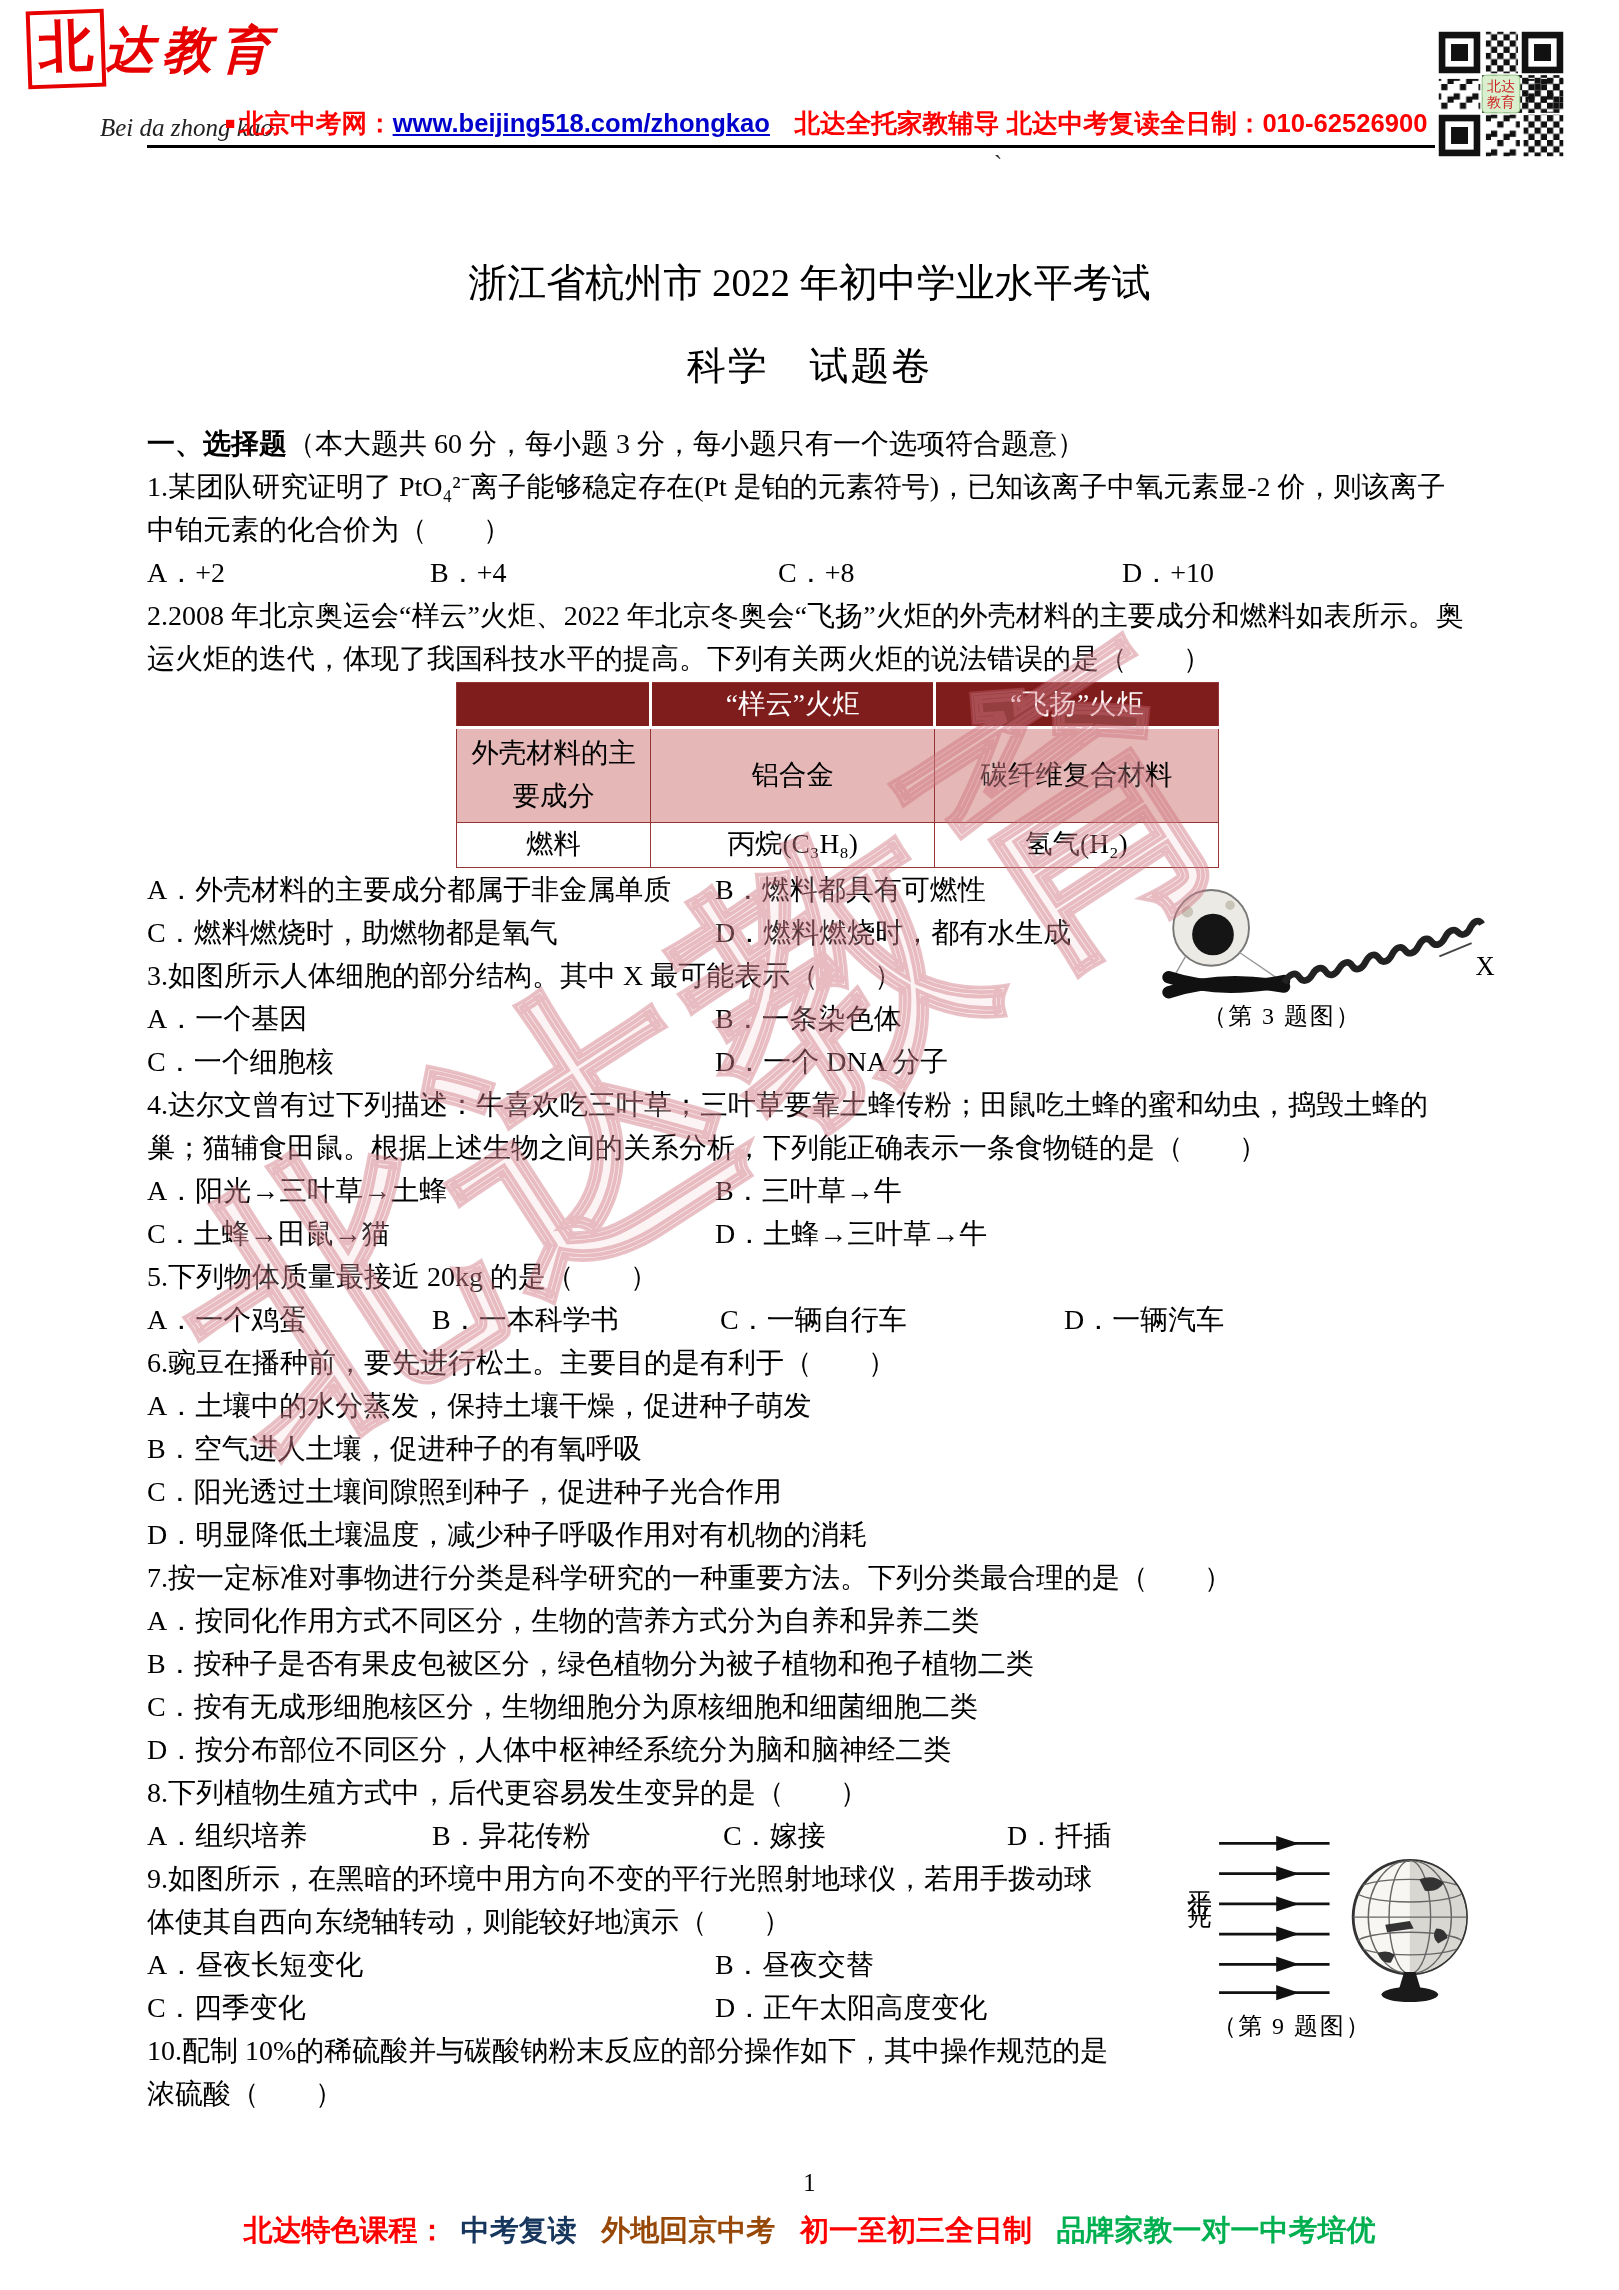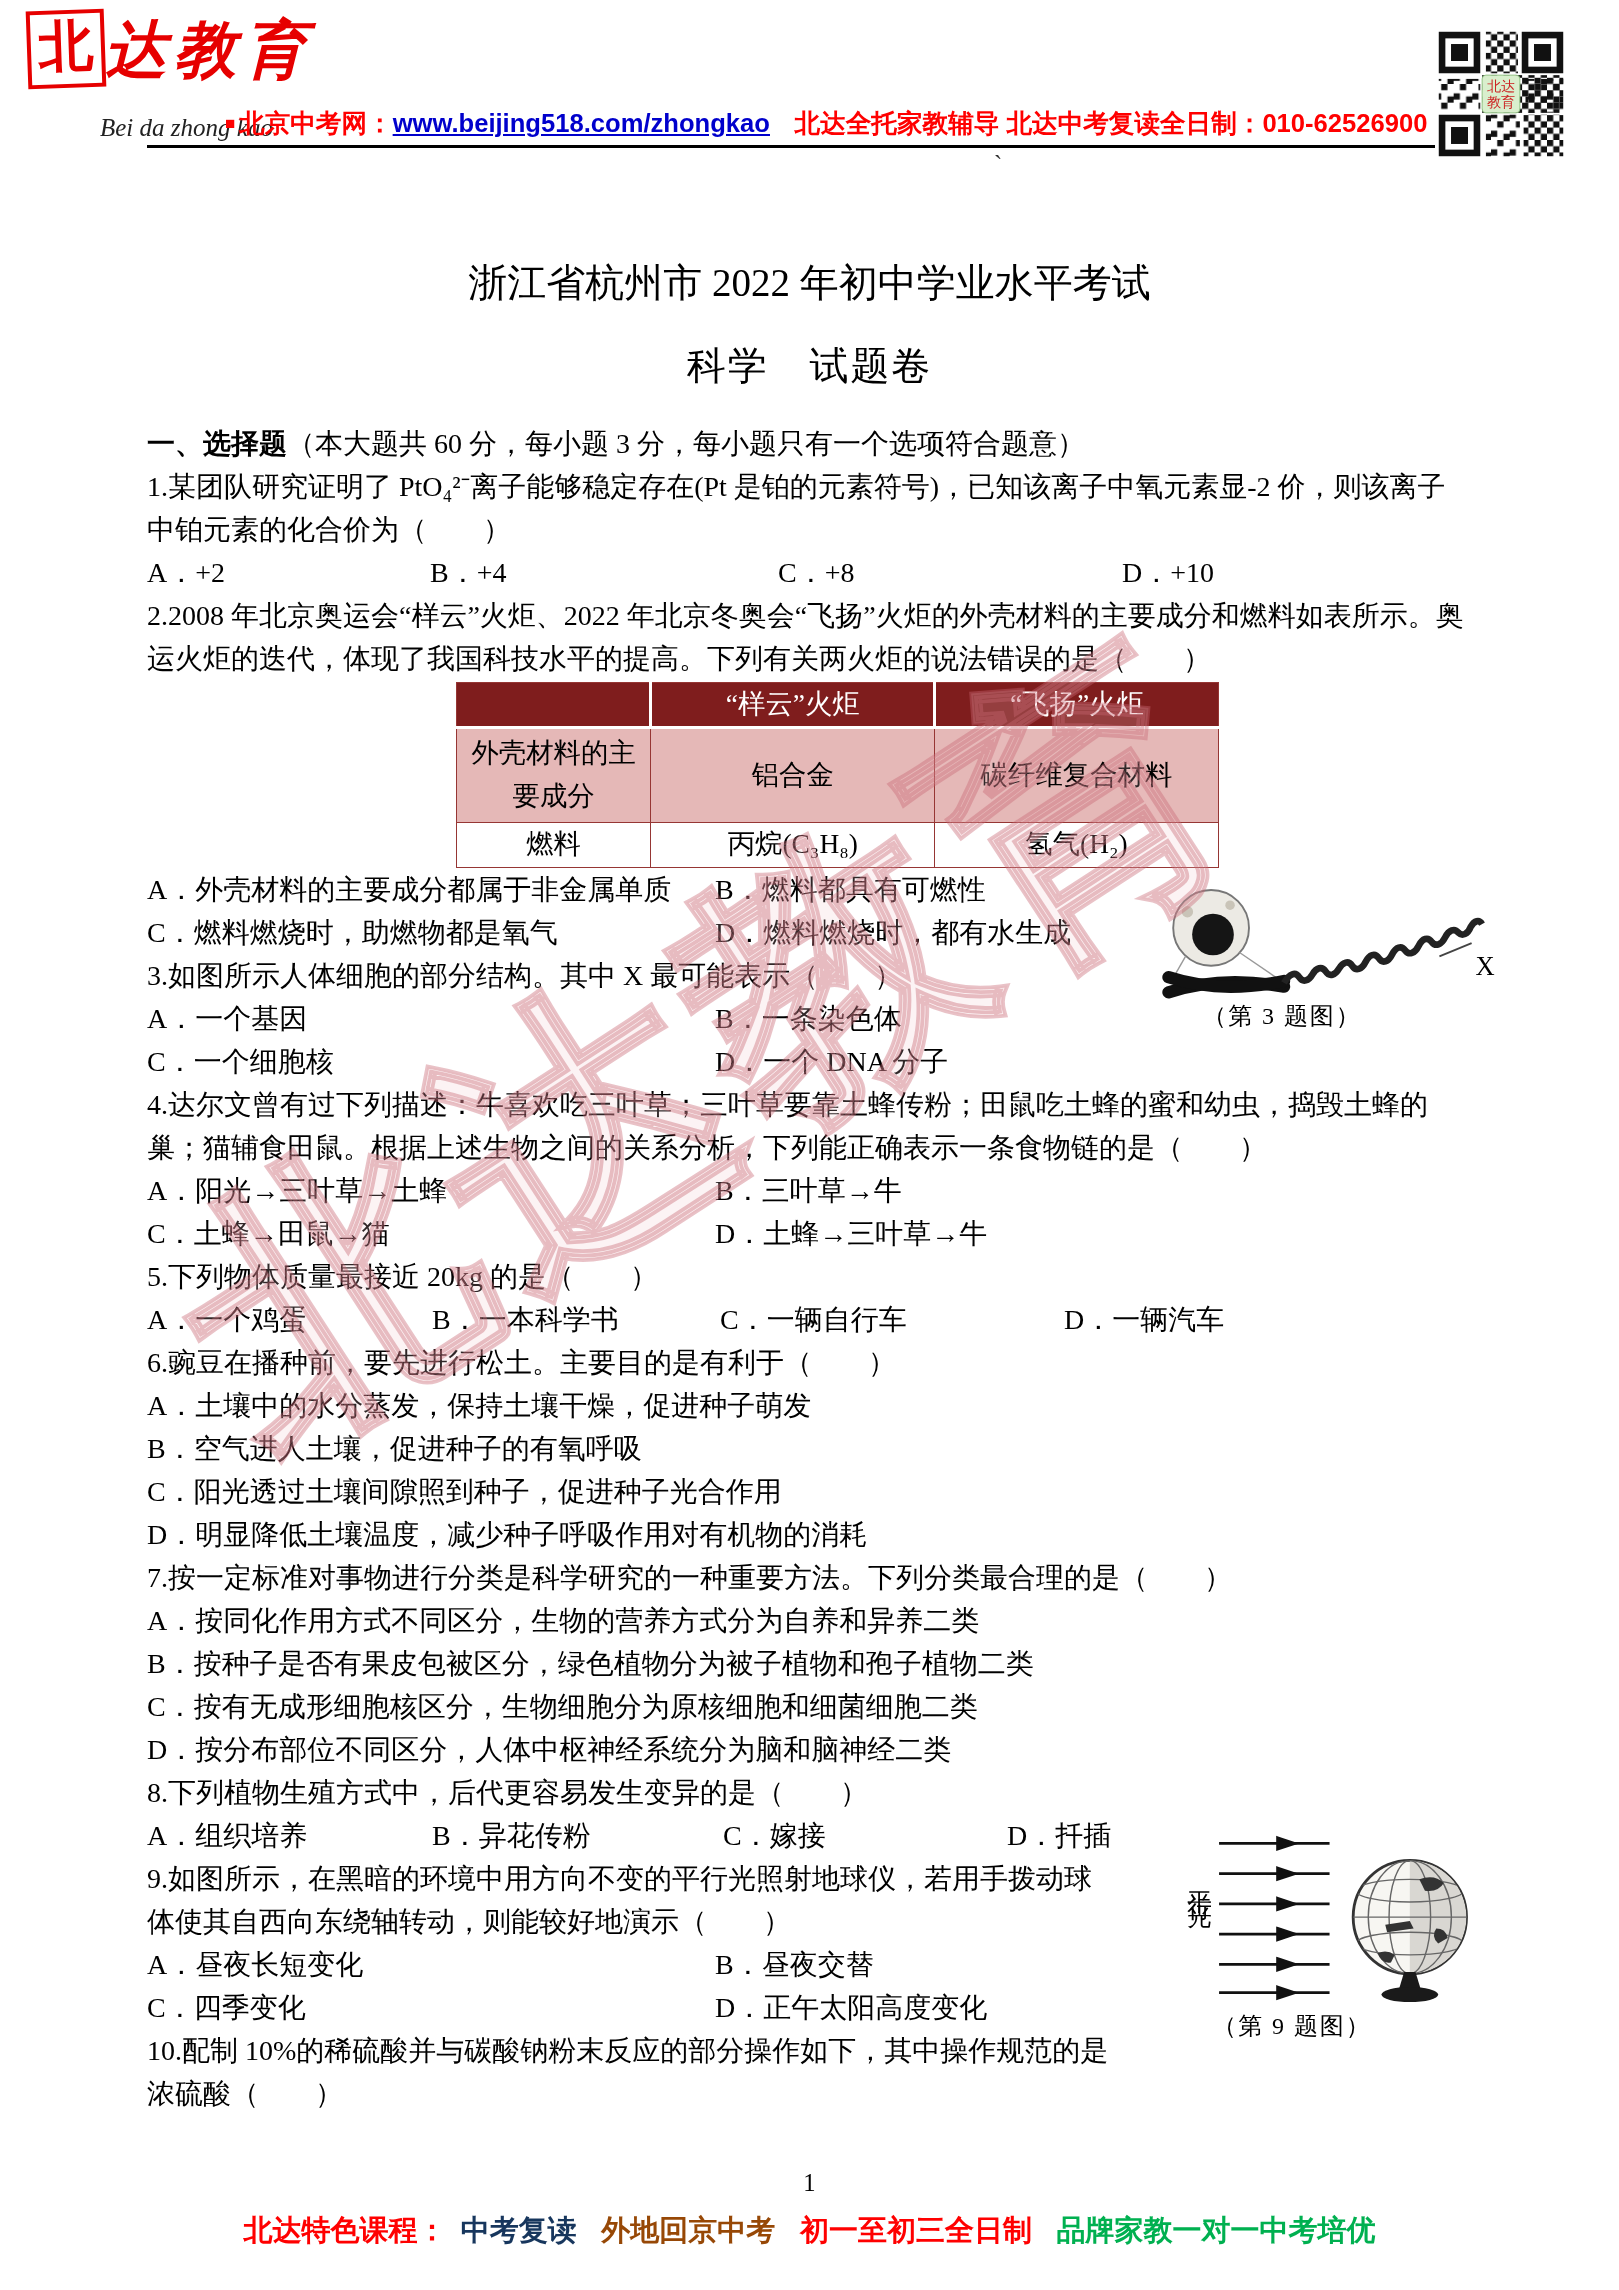--- a/index.html
+++ b/index.html
@@ -3,21 +3,21 @@
 <meta charset="utf-8">
 <style>
   html,body{margin:0;padding:0;background:#888;}
   .page{position:relative;width:1619px;height:2290px;background:#fff;margin:0 auto;
         font-family:"Liberation Serif",serif;color:#000;overflow:hidden;}
 
   
   .logo{position:absolute;left:26.5px;top:9.5px;white-space:nowrap;z-index:2;}
   .seal{display:inline-block;width:70px;height:70px;border:4.7px solid #e60000;color:#e60000;
         font-size:55px;line-height:66px;text-align:center;font-weight:bold;transform:rotate(-2deg);}
-  .logo-rest{display:inline-block;font-size:62px;font-weight:bold;color:#e60000;font-style:italic;
+  .logo-rest{display:inline-block;font-size:50px;font-weight:bold;color:#e60000;font-style:italic;
         letter-spacing:7.6px;line-height:81px;vertical-align:top;}
   .tagline{position:absolute;left:100px;top:114px;font-size:25px;font-style:italic;color:#222;z-index:2;}
   .info-line{position:absolute;left:225px;top:106px;font-size:25.6px;font-weight:bold;
         font-family:"Liberation Sans",sans-serif;white-space:nowrap;z-index:2;}
   .red{color:#ff0000;}
   .info-line .bullet{font-size:17px;vertical-align:2.8px;margin-right:3.8px;}
   .link{color:#0000cc;text-decoration:underline;margin-top:32px;}
   .sep{display:inline-block;width:24.6px;}
   .hrline{position:absolute;left:147px;top:145px;width:1391px;height:2.8px;background:#000;z-index:2;}
   .stray{position:absolute;left:994px;top:151px;font-size:24.6px;color:#333;z-index:2;}

